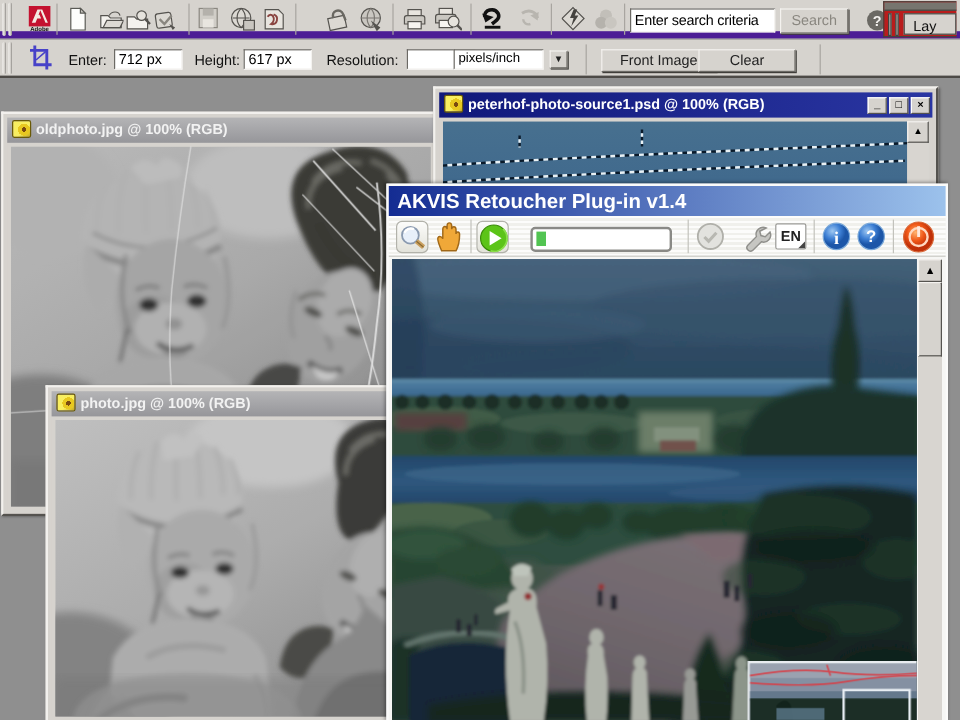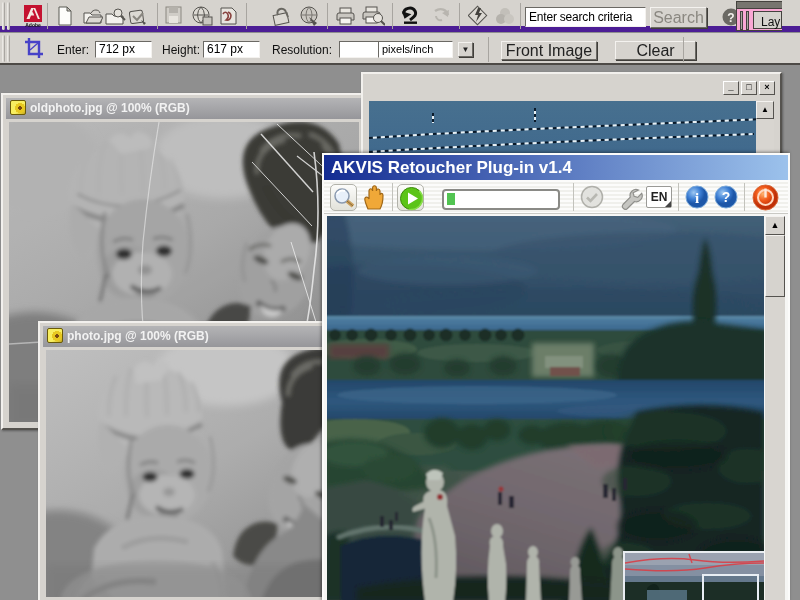--- a/index.html
+++ b/index.html
@@ -4,21 +4,21 @@
 <style>
 * { margin:0; padding:0; box-sizing:border-box; }
 html,body { width:800px; height:600px; overflow:hidden; }
 body { font-family:"Liberation Sans", sans-serif; background:#8f8f8f; position:relative; }
 .abs { position:absolute; }
 
 #tb1 { left:0; top:0; width:800px; height:32px; background:#d6d3ce; border-bottom:6px solid #4c1d95; }
 #tb2 { left:0; top:33px; width:800px; height:32px; background:#d6d3ce; border-bottom:2px solid #4d4a46; }
 .grip { width:3px; background:linear-gradient(90deg,#f4f2ef,#d6d3ce 55%,#8f8c88); border-radius:2px; }
 .sep { width:1px; background:#a8a5a0; }
-.psbtn { background:#d6d3ce; border:1px solid; border-color:#f4f2ef #6b6964 #6b6964 #f4f2ef; box-shadow:1px 1px 0 #403e3a; font-size:16px; color:#222; text-align:center; }
+.psbtn { background:#d6d3ce; border:1px solid; border-color:#f4f2ef #6b6964 #6b6964 #f4f2ef; box-shadow:1px 1px 0 #403e3a; font-size:12px; color:#222; text-align:center; }
 .psinput { background:#fff; border:1px solid; border-color:#6b6964 #f4f2ef #f4f2ef #6b6964; font-size:12px; color:#000; padding:1px 3px; }
 .lbl { font-size:12px; color:#111; }
 
 .win { border:2px solid; border-color:#f2f0ed #55534f #55534f #f2f0ed; background:#d6d3ce; box-shadow:1px 1px 2px rgba(0,0,0,.35); }
 .wframe { border:3px solid #d6d3ce; }
 .gtitle { background:linear-gradient(180deg,#b4b4b6,#96969a); color:#f2f2f2; font-weight:bold; font-size:12px; line-height:21px; height:21px; padding-left:3px; white-space:nowrap; overflow:hidden; }
 .ntitle { background:linear-gradient(90deg,#10187a,#2a36a2); color:#fff; font-weight:bold; font-size:12px; line-height:21px; height:21px; padding-left:3px; white-space:nowrap; overflow:hidden; }
 .wbtn { width:16px; height:14px; background:#d6d3ce; border:1px solid; border-color:#fff #55534f #55534f #fff; font-size:9px; line-height:12px; color:#000; text-align:center; font-weight:bold; font-family:"Liberation Mono",monospace; }
 
 .sbtrack { background:#d8d5d0; }
@@ -124,21 +124,21 @@
       <circle cx="6" cy="13" r="5" fill="#b5b2ac"></circle>
       <circle cx="14" cy="13" r="5" fill="#c9c6c0"></circle>
     </svg>
   <div class="abs sep" style="left:520px; top:3px; height:26px;"></div>
   <div class="abs psinput" style="left:525px; top:7px; width:121px; height:20px; font-size:12px; line-height:16px; letter-spacing:-0.2px;">Enter search criteria</div>
   <div class="abs psbtn" style="left:650px; top:7px; width:57px; height:21px; line-height:19px; color:#8a8780;">Search</div>
   <svg class="abs" style="left:722px; top:8px;" width="18" height="18">
       <circle cx="9" cy="9" r="8.5" fill="#6b6964"></circle>
       <text x="9" y="13.5" font-size="12" font-weight="bold" fill="#f4f2ef" text-anchor="middle" font-family="Liberation Sans">?</text>
     </svg>
-  <div class="abs" style="left:736px; top:1px; width:46px; height:30px; background:#f9a8d4; border:1px solid #44423e; border-right:none;">
+  <div class="abs" style="left:736px; top:1px; width:61px; height:30px; background:#b91c1c; border:1px solid #44423e; border-right:none;">
     <div style="height:7px; background:#77756f; border-bottom:1px solid #44423e;"></div>
     <div style="position:absolute; left:3px; top:9px; width:3px; height:19px; background:#aaa7a1; border:1px solid #44423e;"></div>
     <div style="position:absolute; left:9px; top:9px; width:3px; height:19px; background:#aaa7a1; border:1px solid #44423e;"></div>
     <div style="position:absolute; left:16px; top:9px; right:0; bottom:1px; background:#d6d3ce; border:1px solid #44423e; font-size:12px; color:#111; padding:3px 0 0 7px;">Lay</div>
   </div>
 </div>
 
 <div class="abs" id="tb2">
   <div class="abs grip" style="left:2px; top:2px; height:27px;"></div>
   <div class="abs grip" style="left:7px; top:2px; height:27px;"></div>
@@ -149,21 +149,21 @@
   <div class="abs lbl" style="left:57px; top:10px;">Enter:</div>
   <div class="abs psinput" style="left:95px; top:8px; width:57px; height:17px; line-height:13px;">712 px</div>
   <div class="abs lbl" style="left:162px; top:10px;">Height:</div>
   <div class="abs psinput" style="left:203px; top:8px; width:57px; height:17px; line-height:13px;">617 px</div>
   <div class="abs lbl" style="left:272px; top:10px;">Resolution:</div>
   <div class="abs psinput" style="left:339px; top:8px; width:57px; height:17px;"></div>
   <div class="abs psinput" style="left:378px; top:8px; width:75px; height:17px; line-height:13px; font-size:11px;">pixels/inch</div>
   <div class="abs psbtn" style="left:458px; top:9px; width:15px; height:15px; line-height:13px; font-size:8px;">▼</div>
   <div class="abs sep" style="left:488px; top:4px; height:25px;"></div>
   <div class="abs psbtn" style="left:501px; top:8px; width:96px; height:19px; line-height:17px;">Front Image</div>
-  <div class="abs psbtn" style="left:615px; top:8px; width:81px; height:19px; line-height:17px;">Clear</div>
+  <div class="abs psbtn" style="left:582px; top:8px; width:81px; height:19px; line-height:17px;">Clear</div>
   <div class="abs sep" style="left:683px; top:4px; height:25px;"></div>
 </div>
 
 <div class="abs win" style="left:1px; top:70px; width:366px; height:337px;margin-top:23px;">
   <div class="wframe" style="position:absolute; inset:0;">
     <div class="gtitle"><span class="docico"></span>oldphoto.jpg @ 100% (RGB)</div>
     <div style="position:absolute; left:3px; top:24px; right:3px; bottom:3px; overflow:hidden;" id="oldphoto">
       <svg width="352" height="306" viewBox="0 0 352 306">
         <defs>
           <filter id="bl2">
@@ -253,20 +253,21 @@
           <path d="M0 222 l230 -14" stroke-width="1.4" opacity="0.6"></path>
           <path d="M282 120 l30 96" stroke-width="1"></path>
         </g>
       </svg>
     </div>
   </div>
 </div>
 
 <div class="abs win" style="left:361px; top:72px; width:421px; height:260px;">
   <div class="wframe" style="position:absolute; inset:0;">
+    <div class="ntitle"><span class="docico"></span>peterhof-photo-source1.psd @ 100% (RGB)</div>
     <div style="position:absolute; right:2px; top:4px; display:flex; gap:2px;">
       <div class="wbtn">_</div>
         <div class="wbtn">□</div>
         <div class="wbtn">×</div>
     </div>
     <div style="position:absolute; left:3px; top:24px; right:21px; bottom:3px; overflow:hidden;" id="skywin">
       <svg width="394" height="232" viewBox="0 0 394 232">
         <defs>
             <linearGradient id="skg" x1="0" y1="0" x2="0" y2="1">
           <stop offset="0" stop-color="#47708f"></stop>

